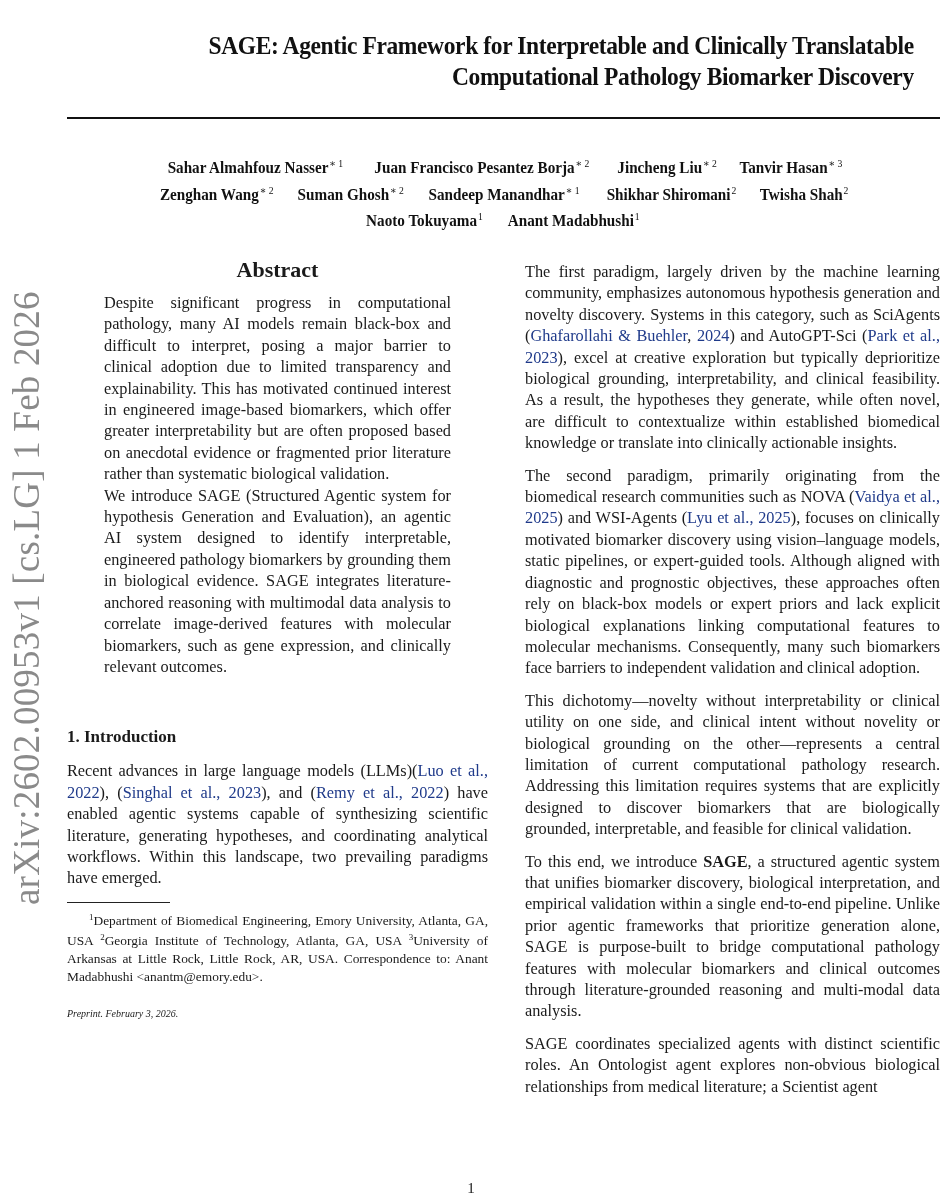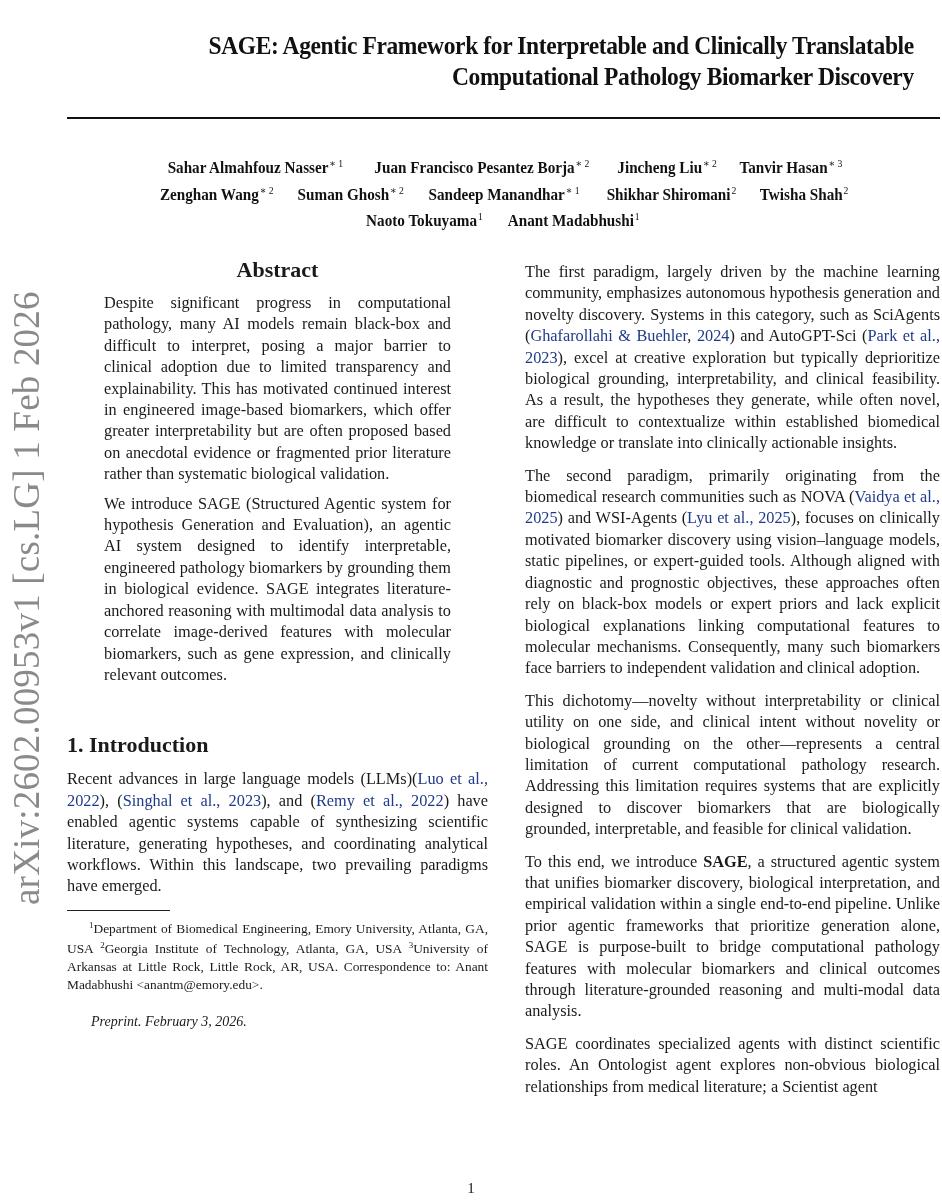--- a/index.html
+++ b/index.html
@@ -25,29 +25,29 @@
     position: absolute; left: 5px; top: 905px;
     transform: rotate(-90deg); transform-origin: 0 0;
     font-size: 37px; color: #8a8a8a; white-space: nowrap; letter-spacing: 0.2px;
     font-family: "Liberation Serif", serif;
   }
   .col { position: absolute; font-size: 16.3px; line-height: 21.4px; text-align: justify; }
   .col-left { left: 67px; width: 421px; top: 258px; }
   .col-right { left: 519px; width: 421px; top: 261px; }
   .abstract-head { text-align: center; font-weight: bold; font-size: 22px; line-height: 24px; margin: 0 0 10px 0; }
   .abstract p { margin: 0 0 7px 0; padding: 0 37px; }
-  .abstract p.first { margin-bottom: 8px; }
-  .section-head { font-weight: bold; font-size: 22px; margin: 48px 0 11px 0; line-height: 24px; }
+  .abstract p.first { margin-bottom: 0; }
+  .section-head { font-weight: bold; font-size: 17px; margin: 48px 0 11px 0; line-height: 24px; }
   .col p.body { margin: 0 0 8px 0; }
   .col-right p.body { margin: 0 0 11px 6px; }
   .cite { color: #1f3a8a; }
   .fn-rule { width: 103px; height: 1px; background: #222; margin: 13px 0 6px 0; }
   .footnote { font-size: 13.4px; line-height: 17.6px; text-indent: 22px; text-align: justify; }
   .footnote sup { font-size: 9px; vertical-align: 5px; }
-  .preprint { font-style: italic; font-size: 14px; margin-top: 18px; margin-left: 24px; }
+  .preprint { font-style: italic; font-size: 10px; margin-top: 18px; }
   .page-num { position: absolute; top: 1180px; left: 0; width: 942px; text-align: center; font-size: 15px; }
 </style>
 </head>
 <body>
 
 <div class="title-block">
   <div class="title-line">SAGE: Agentic Framework for Interpretable and Clinically Translatable</div>
   <div class="title-line">Computational Pathology Biomarker Discovery</div>
 </div>
 <div class="rule"></div>

